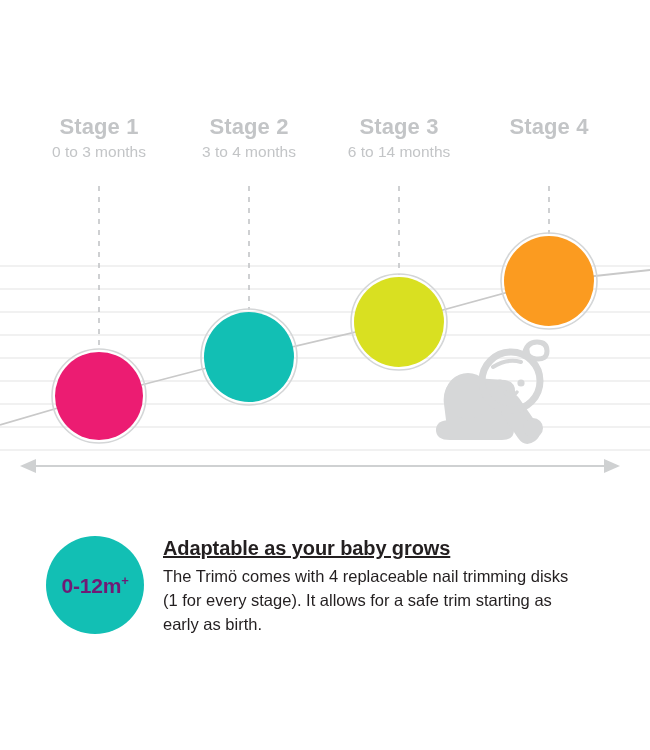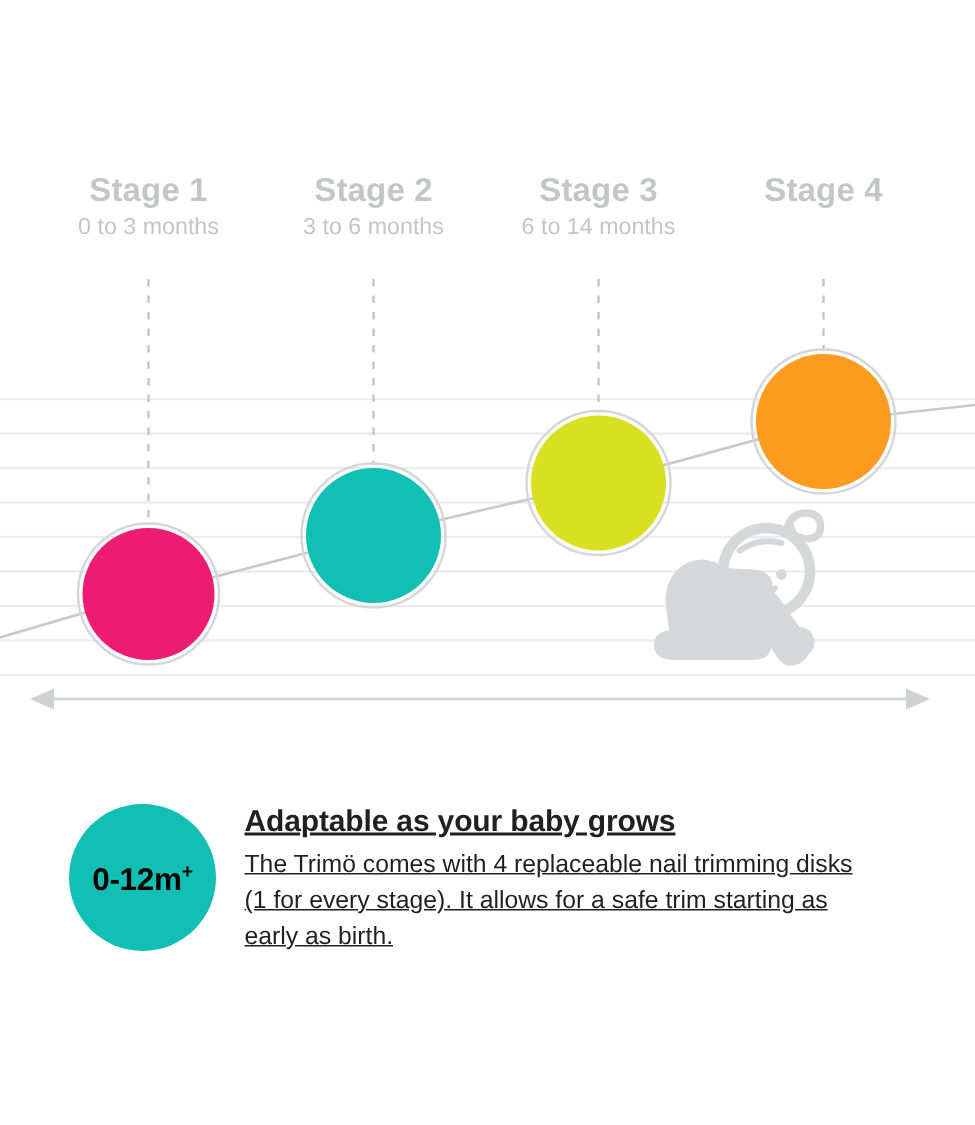--- a/index.html
+++ b/index.html
@@ -112,21 +112,20 @@
     letter-spacing: -0.1px;
     margin: 0 0 2px 0;
     white-space: nowrap;
     text-decoration: underline;
   }
   .info-body {
     font-size: 16.5px;
     color: #231f20;
     line-height: 24px;
     margin: 0;
-    text-decoration: underline;
   }
 </style>
 </head>
 <body>
 
 <div id="stage-diagram">
 
   <svg class="svg-layer" viewBox="0 0 650 750">
 
     <g stroke="#ededed" stroke-width="1.6">
@@ -199,34 +198,34 @@
     </g>
   </svg>
 
   <div class="stage-labels">
     <div class="stage-label s1">
       <span class="stage-title">Stage 1</span>
       <span class="stage-sub">0 to 3 months</span>
     </div>
     <div class="stage-label s2">
       <span class="stage-title">Stage 2</span>
-      <span class="stage-sub">3 to 6 months</span>
+      <span class="stage-sub">3 to 4 months</span>
     </div>
     <div class="stage-label s3">
       <span class="stage-title">Stage 3</span>
       <span class="stage-sub">6 to 14 months</span>
     </div>
     <div class="stage-label s4">
       <span class="stage-title">Stage 4</span>
     </div>
   </div>
 
   <div class="info-block">
     <div class="badge" style="background: rgb(18, 191, 180);">
-      <span class="badge-text" style="color: #000000;"><span>0-12m</span><span class="badge-plus">+</span></span>
+      <span class="badge-text" style="color: #701a75;"><span>0-12m</span><span class="badge-plus">+</span></span>
     </div>
     <div class="info-text">
       <p class="info-heading">Adaptable as your baby grows</p>
       <p class="info-body">The Trimö comes with 4 replaceable nail trimming disks (1 for every stage). It allows for a safe trim starting as early as birth.</p>
     </div>
   </div>
 
 </div>
 
 </body></html>

